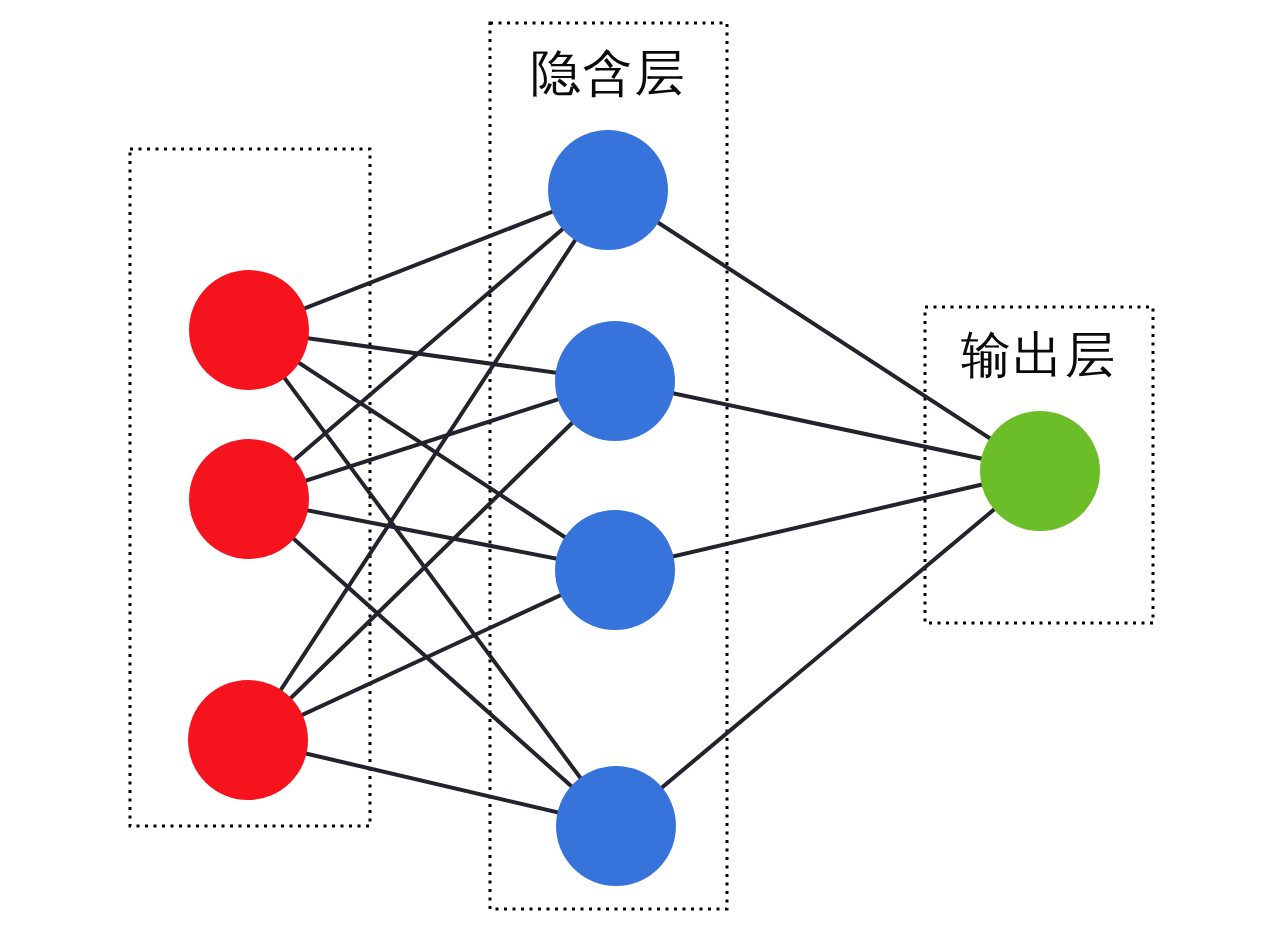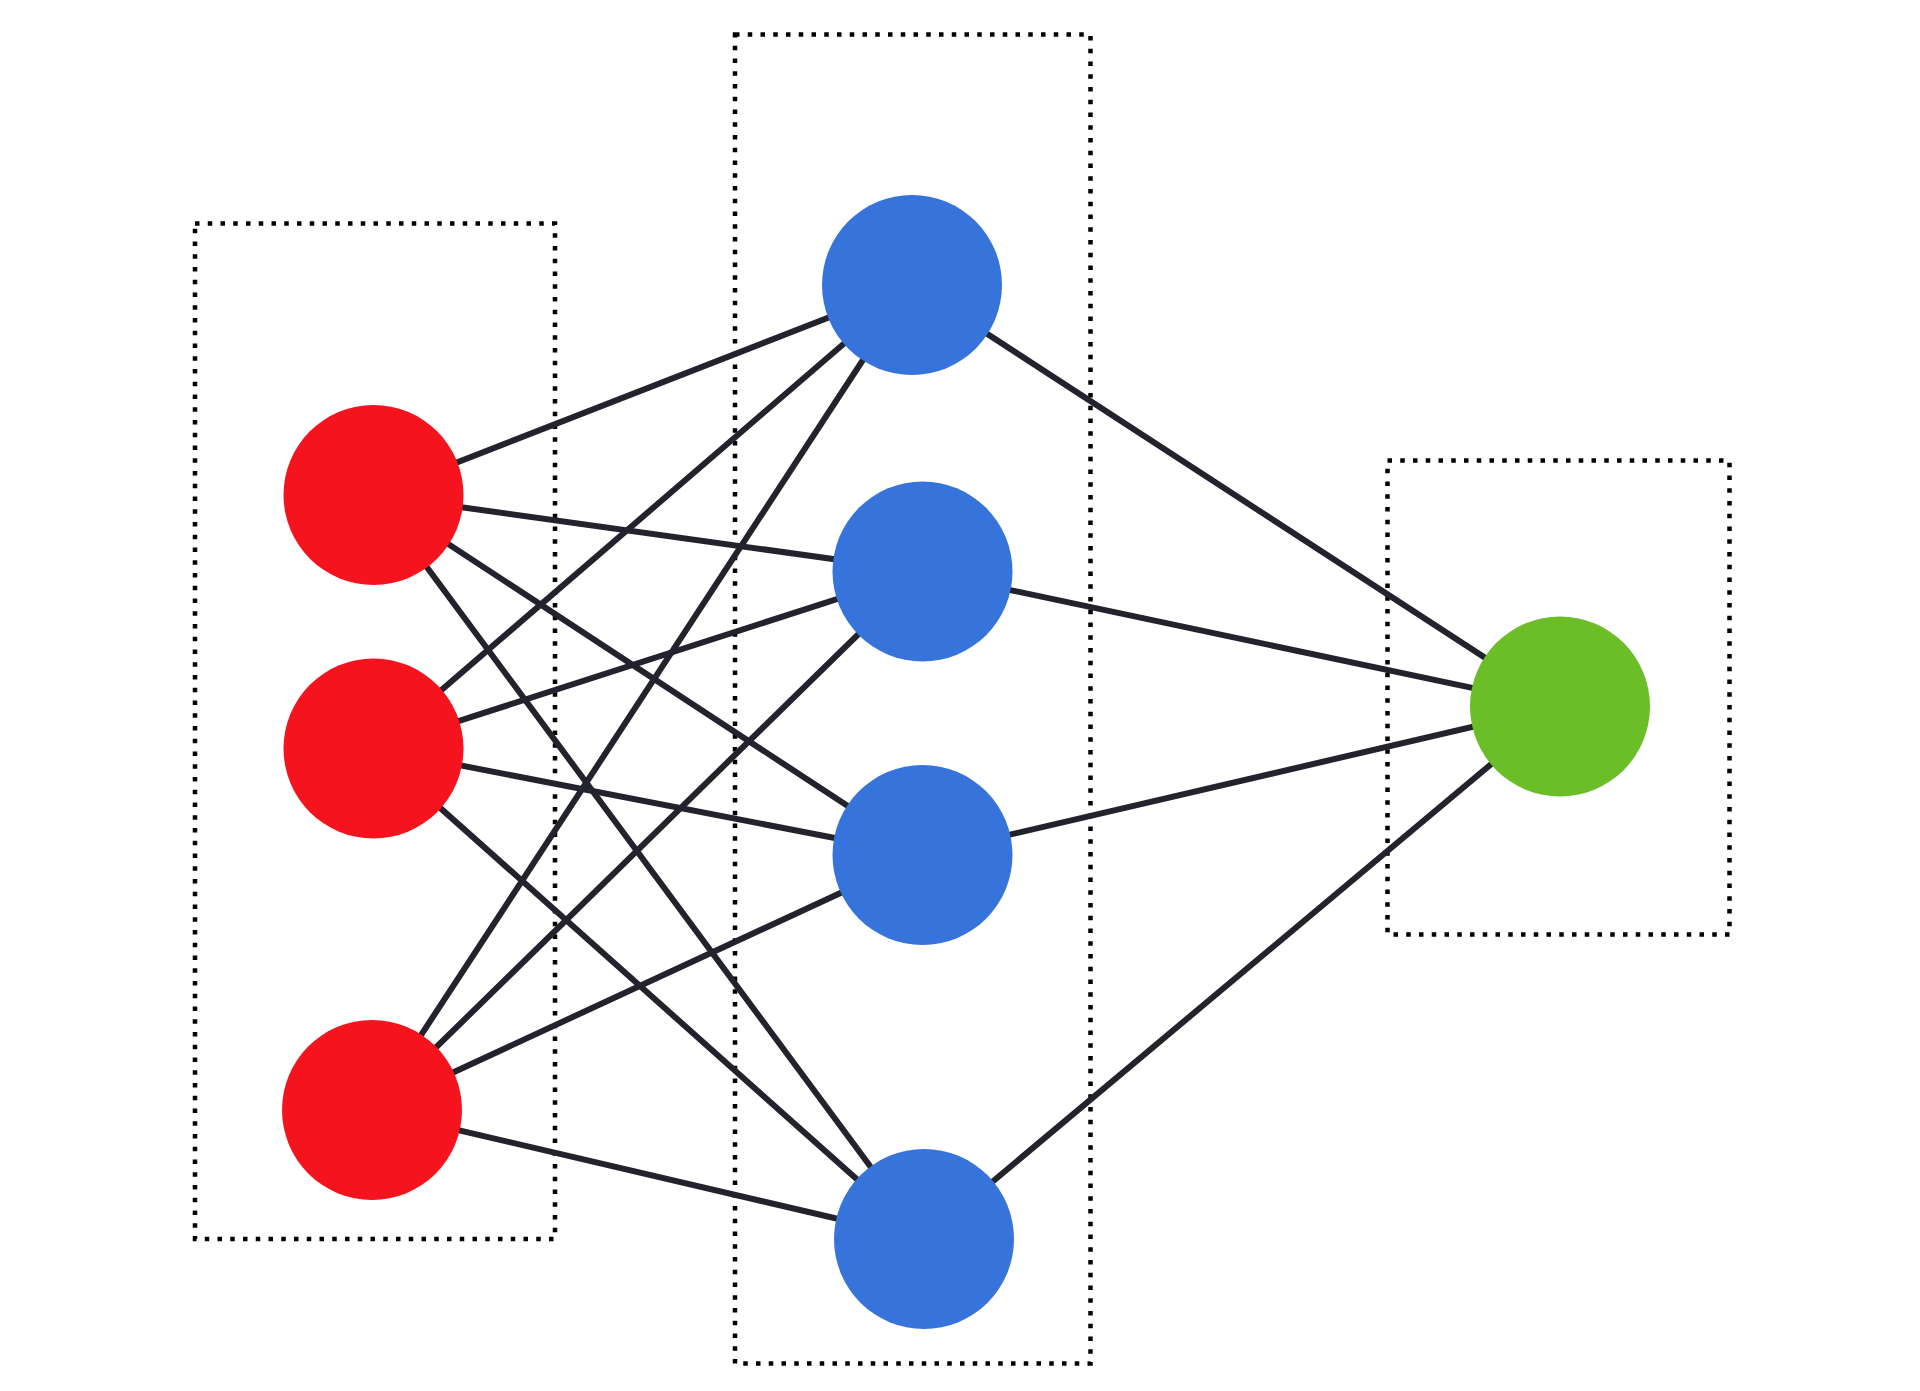--- a/index.html
+++ b/index.html
@@ -65,14 +65,16 @@
       <circle cx="249" cy="499" r="60" fill="#f5131e"></circle>
       <circle cx="248" cy="740" r="60" fill="#f5131e"></circle>
       <circle cx="608" cy="190" r="60" fill="#3673da"></circle>
       <circle cx="615" cy="381" r="60" fill="#3673da"></circle>
       <circle cx="615" cy="570" r="60" fill="#3673da"></circle>
       <circle cx="616" cy="826" r="60" fill="#3673da"></circle>
       <circle cx="1040" cy="471" r="60" fill="#6cbe28"></circle>
     </svg>
 
 
+  <div class="layer-label" id="label-hidden">隐含层</div>
 
+  <div class="layer-label" id="label-output">输出层</div>
 </div>
 
 </body></html>

